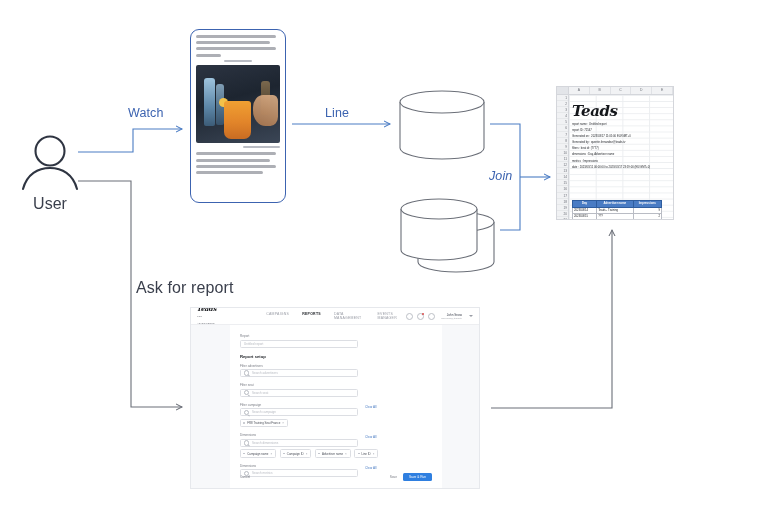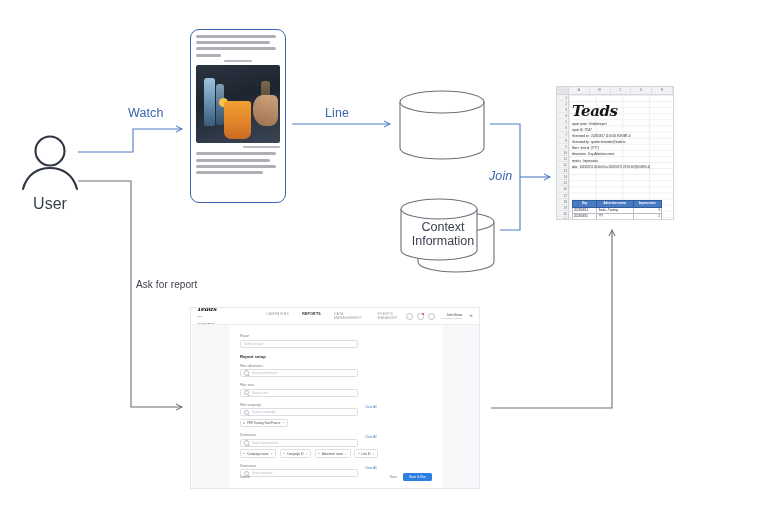--- a/index.html
+++ b/index.html
@@ -32,21 +32,21 @@
   }
 
   
   .edge-label {
     position: absolute;
     font-size: 12.5px;
     color: #3c63b0;
     letter-spacing: .1px;
     white-space: nowrap;
   }
-  .edge-label.dark { color: #3a3f4c; font-size: 10px; }
+  .edge-label.dark { color: #3a3f4c; font-size: 16px; }
 
   
   #user-actor { left: 14px; top: 134px; width: 72px; }
   #user-actor .glyph { display:block; width:72px; height:58px; }
   #user-label {
     text-align: center;
     font-size: 16px;
     color: #3a3f4c;
     margin-top: 3px;
     width: 72px;
@@ -517,24 +517,20 @@
 
   <div class="cyl-wrap" id="context-information">
     <svg width="104" height="78" viewBox="0 0 104 78">
 
       <path d="M 20 26 L 20 66 A 38 10 0 0 0 96 66 L 96 26" fill="#ffffff" stroke="#6b6f78" stroke-width="1.1"></path>
       <ellipse cx="58" cy="26" rx="38" ry="10" fill="#ffffff" stroke="#6b6f78" stroke-width="1.1"></ellipse>
 
       <path d="M 3 13 L 3 54 A 38 10 0 0 0 79 54 L 79 13" fill="#ffffff" stroke="#6b6f78" stroke-width="1.1"></path>
       <ellipse cx="41" cy="13" rx="38" ry="10" fill="#ffffff" stroke="#6b6f78" stroke-width="1.1"></ellipse>
     </svg>
-    <div class="cyl-label">
-      <span>Context</span><br>
-      <span>Information</span>
-    </div>
   </div>
 
   <div class="abs" id="spreadsheet">
     <div id="ss-colhead">
       <div class="corner"></div>
       <div class="ch">A</div>
       <div class="ch">B</div>
       <div class="ch">C</div>
       <div class="ch">D</div>
       <div class="ch">E</div>

